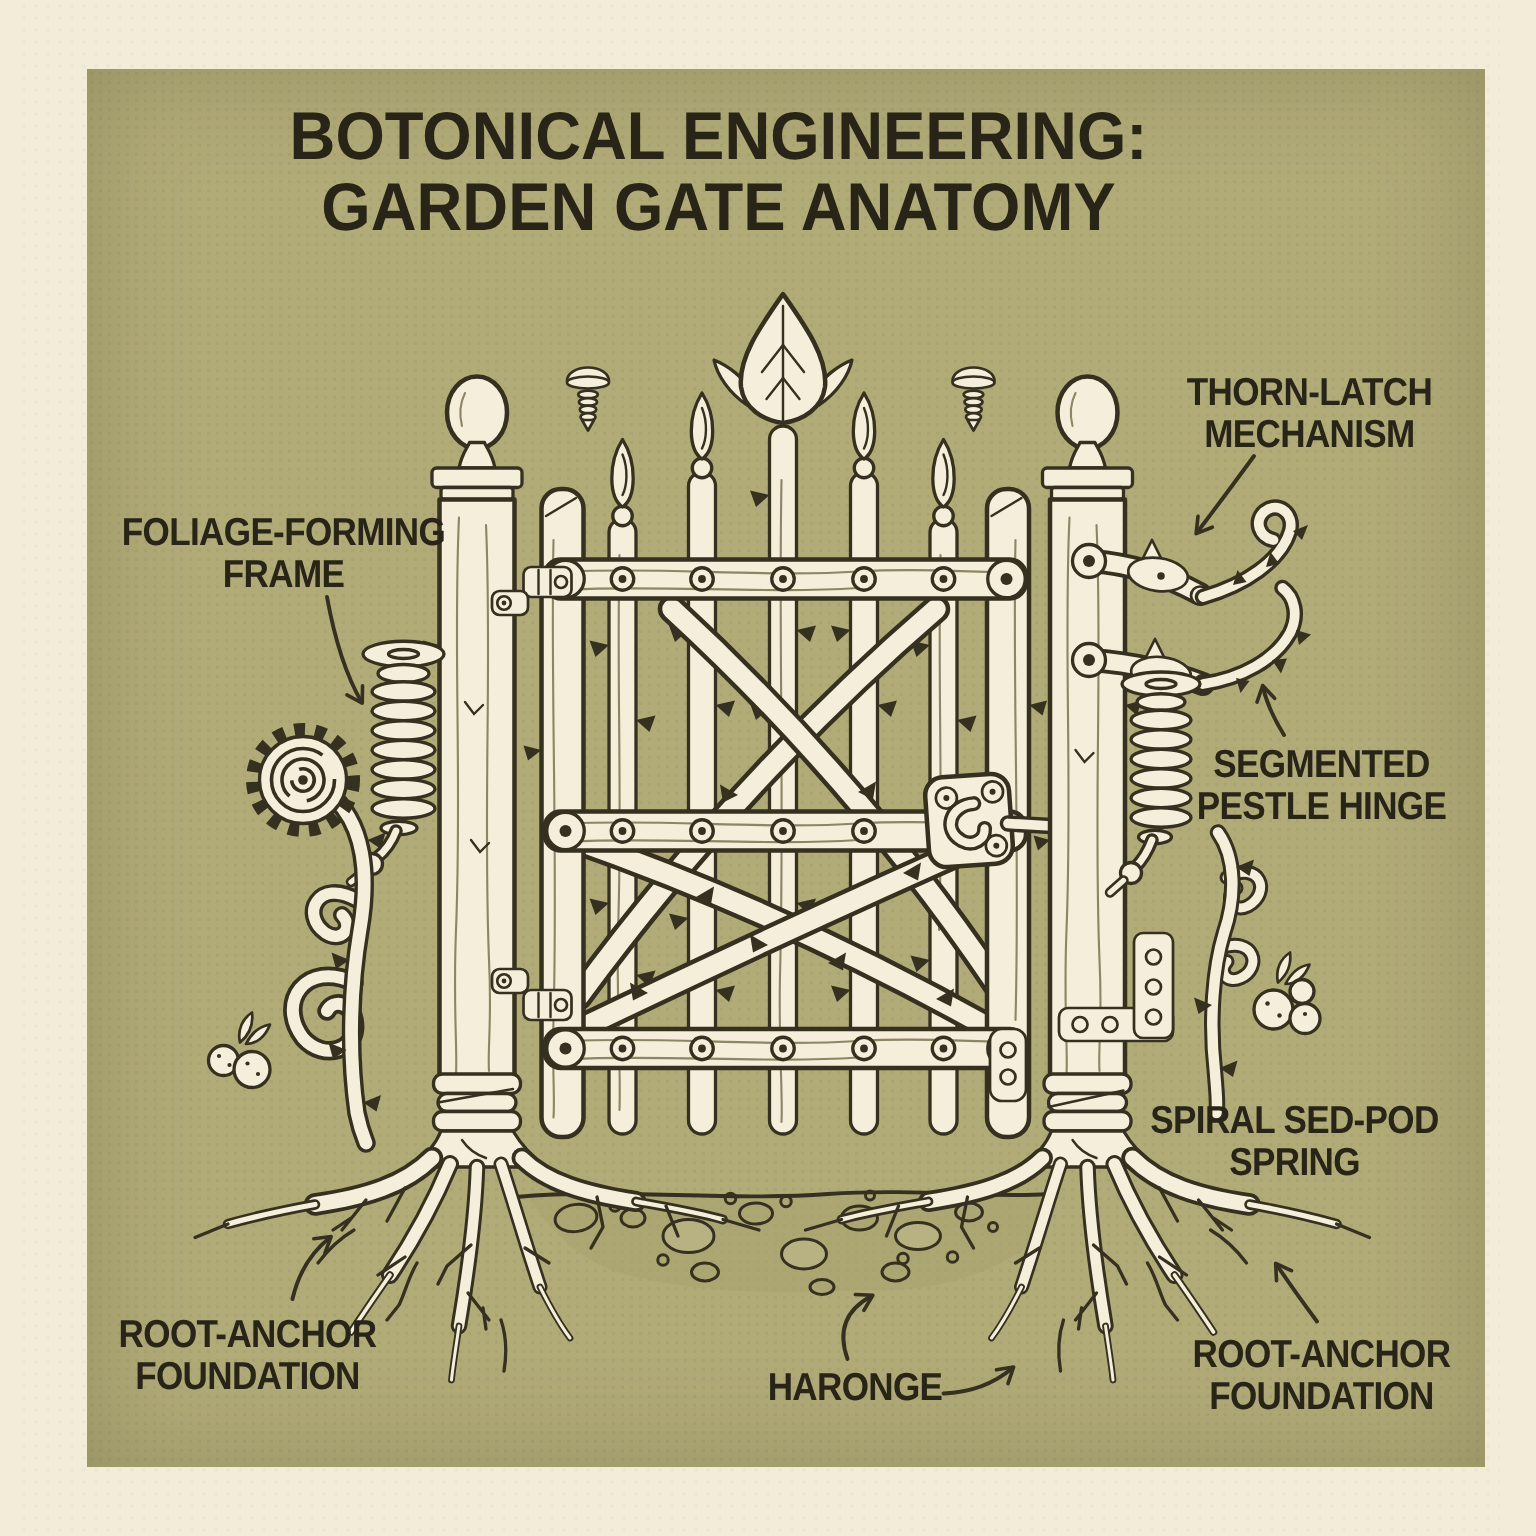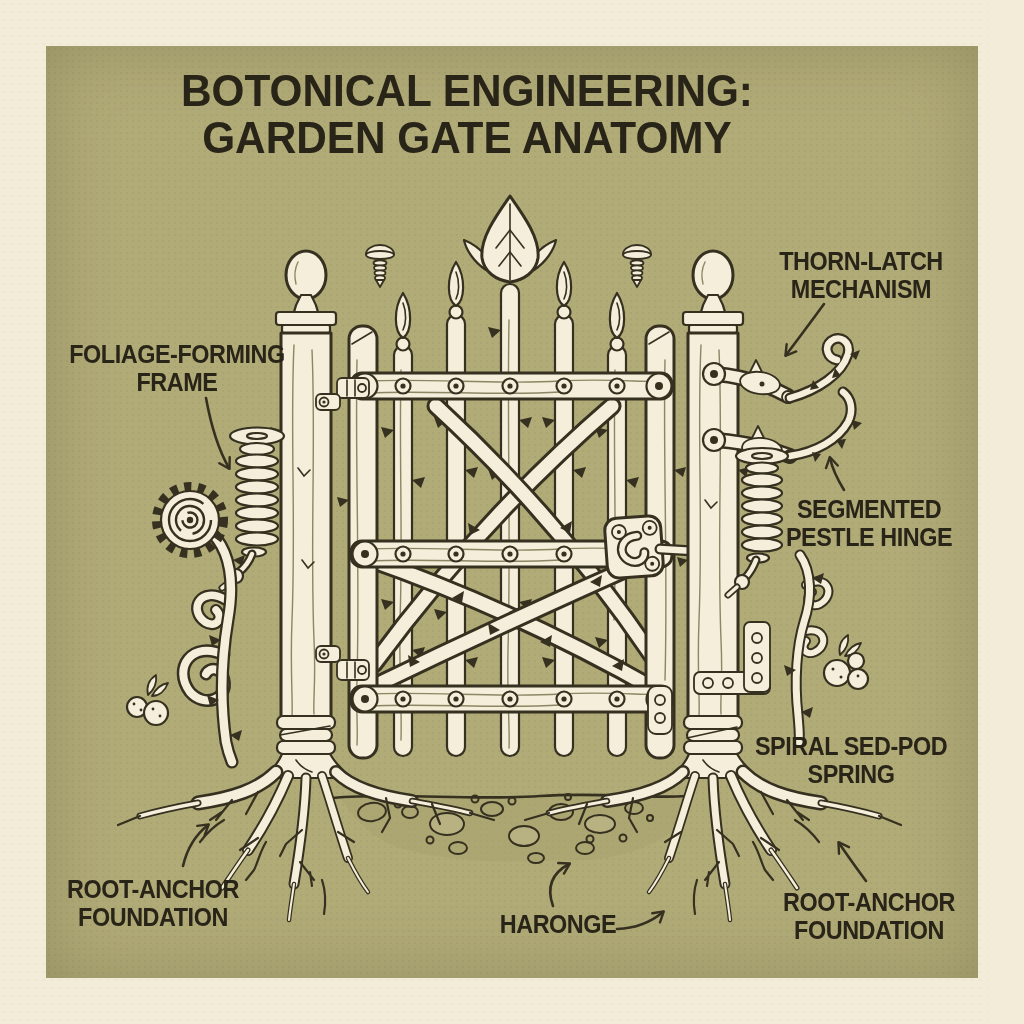--- a/index.html
+++ b/index.html
@@ -4,21 +4,21 @@
 <style>
   :root{
     --paper:#f2ecd9; --panel:#b1ab78; --ink:#35301f; --cream:#f4eeda;
     --text:#292418; --stone:#a7a26e;
   }
   html,body{margin:0;padding:0;}
   body{width:1024px;height:1024px;overflow:hidden;
        font-family:"Liberation Sans",sans-serif;background:var(--paper);}
   .stage{position:relative;width:988px;height:1024px;background:var(--paper);
          background-image:radial-gradient(rgba(120,110,80,.05) 1px,transparent 1.2px);
-         background-size:8px 8px;}
+         background-size:8px 8px;margin-left:12px;}
   .panel{position:absolute;left:46px;top:46px;width:932px;height:932px;
          background:var(--panel);
          background-image:radial-gradient(rgba(60,55,30,.06) 1px,transparent 1.2px);
          background-size:6px 6px;
          box-shadow:inset 0 0 70px rgba(80,75,40,.28);}
   svg.art{position:absolute;left:0;top:0;width:1024px;height:1024px;}
   .fc {fill:var(--cream);stroke:var(--ink);stroke-width:3;stroke-linejoin:round;}
   .fc2{fill:var(--cream);stroke:var(--ink);stroke-width:2.2;stroke-linejoin:round;}
   .fc1{fill:var(--cream);stroke:var(--ink);stroke-width:1.8;stroke-linejoin:round;}
   .ink{fill:none;stroke:var(--ink);stroke-width:2.2;stroke-linecap:round;stroke-linejoin:round;}

